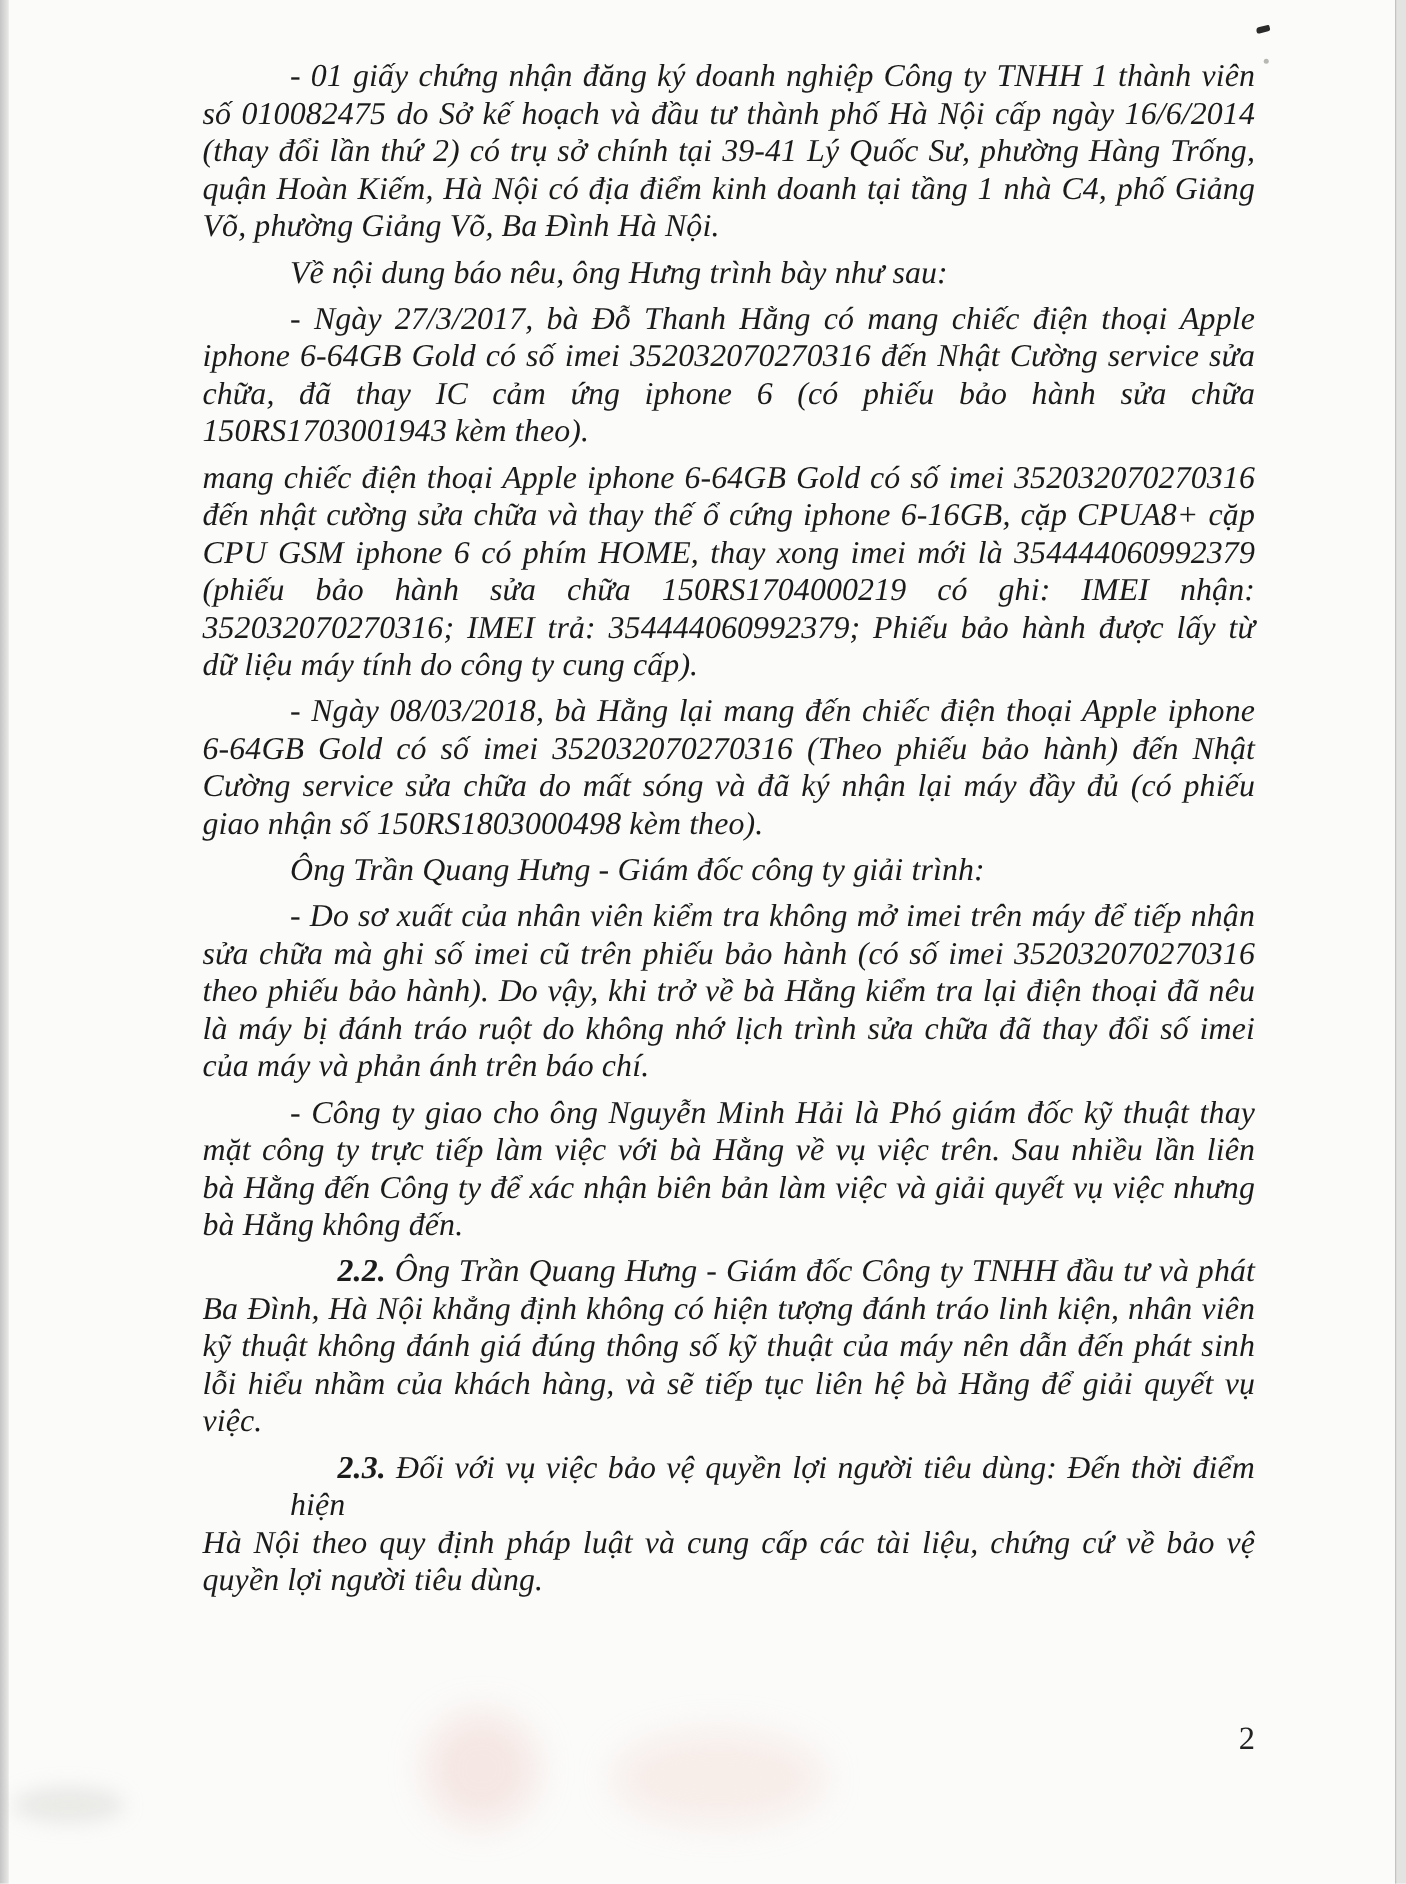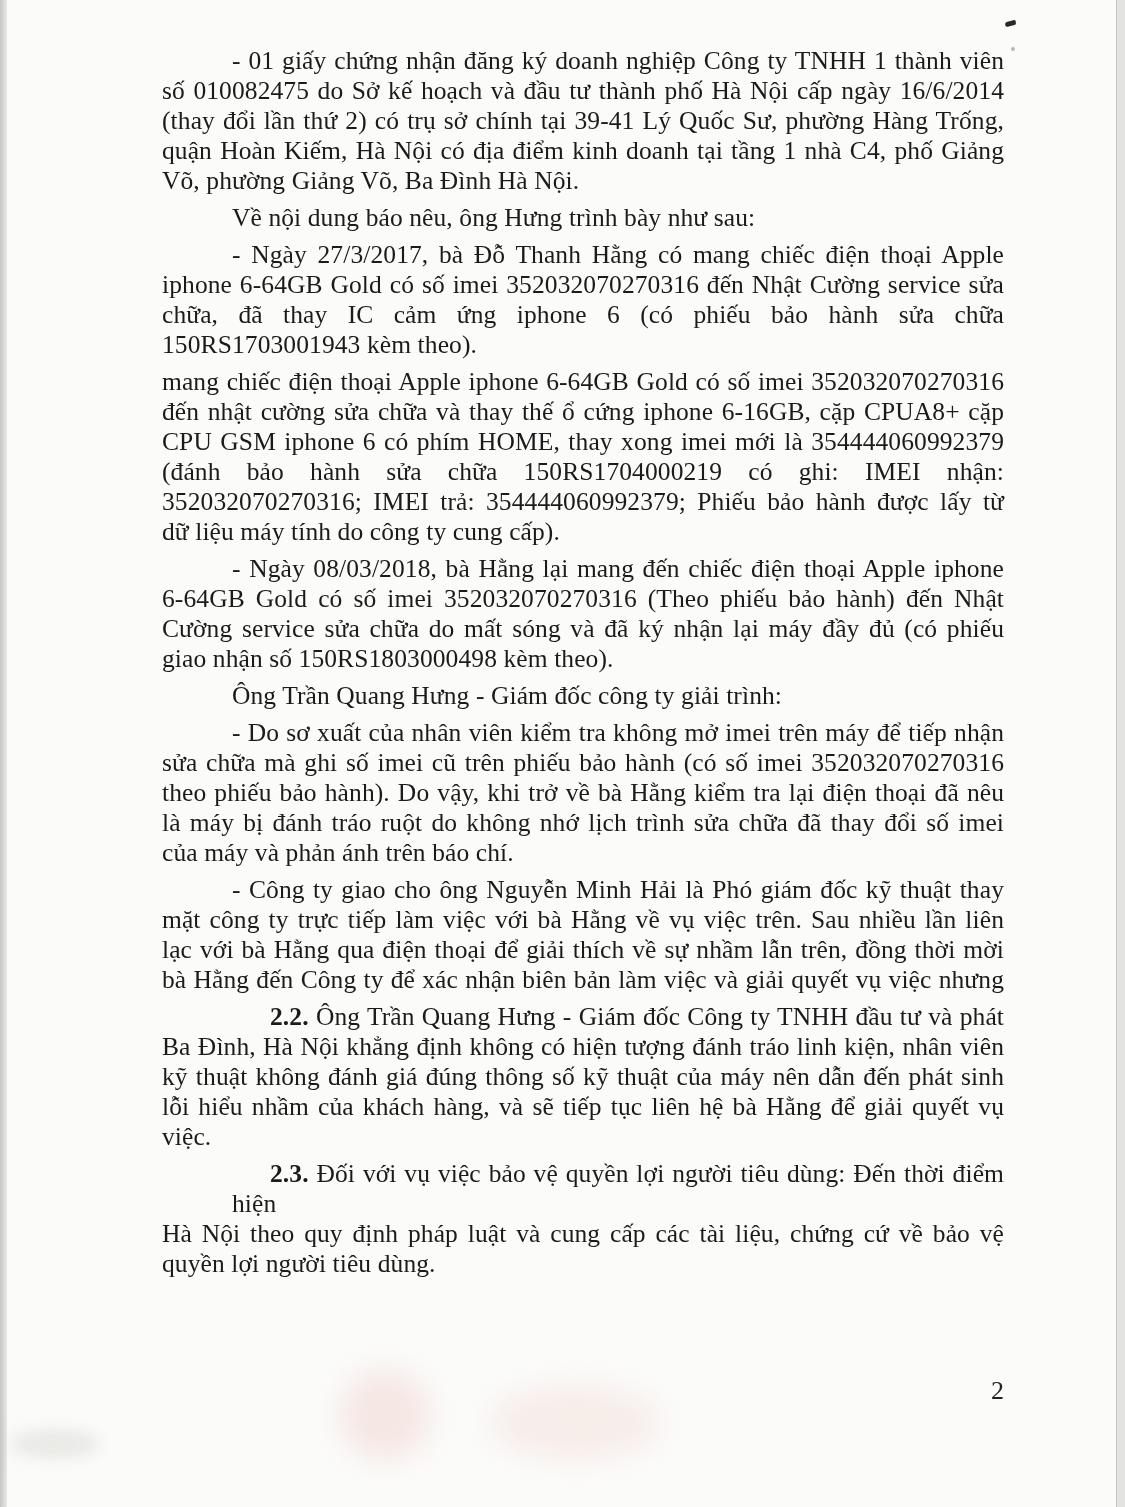--- a/index.html
+++ b/index.html
@@ -17,21 +17,21 @@
   .edge-right{
     position:absolute;right:0;top:0;width:8px;height:1507px;
     background:#e3e3e2;border-left:1px solid #c3c3c2;
   }
   .doc{
     position:absolute;left:162px;top:46px;width:842px;
     color:#1b1b1b;font-size:25.5px;line-height:30px;
     letter-spacing:0.1px;
   }
   .para{margin:0 0 7px 0;}
-  .line{text-align:justify;text-align-last:justify;}
+  .line{text-align:justify;text-align-last:justify;font-style:italic;}
   .line.last{text-align-last:left;}
   .line.first{padding-left:70px;box-sizing:border-box;}
   .lead{font-weight:bold;margin-left:38px;}
   .page-num{
     position:absolute;left:162px;top:1376px;width:842px;
     text-align:right;font-size:26px;color:#222;
   }
   .speck{
     position:absolute;left:1005px;top:21px;width:11px;height:5px;
     background:#2a2a2a;border-radius:3px 1px 2px 2px;
@@ -75,21 +75,21 @@
     <div class="para">
       <div class="line first">- Ngày 27/3/2017, bà Đỗ Thanh Hằng có mang chiếc điện thoại Apple</div>
       <div class="line">iphone 6-64GB Gold có số imei 352032070270316 đến Nhật Cường service sửa</div>
       <div class="line">chữa, đã thay IC cảm ứng iphone 6 (có phiếu bảo hành sửa chữa</div>
       <div class="line last">150RS1703001943 kèm theo).</div>
     </div>
     <div class="para">
       <div class="line">mang chiếc điện thoại Apple iphone 6-64GB Gold có số imei 352032070270316</div>
       <div class="line">đến nhật cường sửa chữa và thay thế ổ cứng iphone 6-16GB, cặp CPUA8+ cặp</div>
       <div class="line">CPU GSM iphone 6 có phím HOME, thay xong imei mới là 354444060992379</div>
-      <div class="line">(đánh bảo hành sửa chữa 150RS1704000219 có ghi: IMEI nhận:</div>
+      <div class="line">(phiếu bảo hành sửa chữa 150RS1704000219 có ghi: IMEI nhận:</div>
       <div class="line">352032070270316; IMEI trả: 354444060992379; Phiếu bảo hành được lấy từ</div>
       <div class="line last">dữ liệu máy tính do công ty cung cấp).</div>
     </div>
     <div class="para">
       <div class="line first">- Ngày 08/03/2018, bà Hằng lại mang đến chiếc điện thoại Apple iphone</div>
       <div class="line">6-64GB Gold có số imei 352032070270316 (Theo phiếu bảo hành) đến Nhật</div>
       <div class="line">Cường service sửa chữa do mất sóng và đã ký nhận lại máy đầy đủ (có phiếu</div>
       <div class="line last">giao nhận số 150RS1803000498 kèm theo).</div>
     </div>
     <div class="para">
@@ -98,22 +98,22 @@
     <div class="para">
       <div class="line first">- Do sơ xuất của nhân viên kiểm tra không mở imei trên máy để tiếp nhận</div>
       <div class="line">sửa chữa mà ghi số imei cũ trên phiếu bảo hành (có số imei 352032070270316</div>
       <div class="line">theo phiếu bảo hành). Do vậy, khi trở về bà Hằng kiểm tra lại điện thoại đã nêu</div>
       <div class="line">là máy bị đánh tráo ruột do không nhớ lịch trình sửa chữa đã thay đổi số imei</div>
       <div class="line last">của máy và phản ánh trên báo chí.</div>
     </div>
     <div class="para">
       <div class="line first">- Công ty giao cho ông Nguyễn Minh Hải là Phó giám đốc kỹ thuật thay</div>
       <div class="line">mặt công ty trực tiếp làm việc với bà Hằng về vụ việc trên. Sau nhiều lần liên</div>
-      <div class="line">lạc với bà Hằng qua điện thoại để giải thích về sự nhầm lẫn trên, đồng thời mời</div>
       <div class="line">bà Hằng đến Công ty để xác nhận biên bản làm việc và giải quyết vụ việc nhưng</div>
+      <div class="line last">bà Hằng không đến.</div>
     </div>
     <div class="para">
       <div class="line first"><span class="lead">2.2.</span> Ông Trần Quang Hưng - Giám đốc Công ty TNHH đầu tư và phát</div>
       <div class="line">Ba Đình, Hà Nội khẳng định không có hiện tượng đánh tráo linh kiện, nhân viên</div>
       <div class="line">kỹ thuật không đánh giá đúng thông số kỹ thuật của máy nên dẫn đến phát sinh</div>
       <div class="line">lỗi hiểu nhầm của khách hàng, và sẽ tiếp tục liên hệ bà Hằng để giải quyết vụ</div>
       <div class="line last">việc.</div>
     </div>
     <div class="para">
       <div class="line first"><span class="lead">2.3.</span> Đối với vụ việc bảo vệ quyền lợi người tiêu dùng: Đến thời điểm hiện</div>

